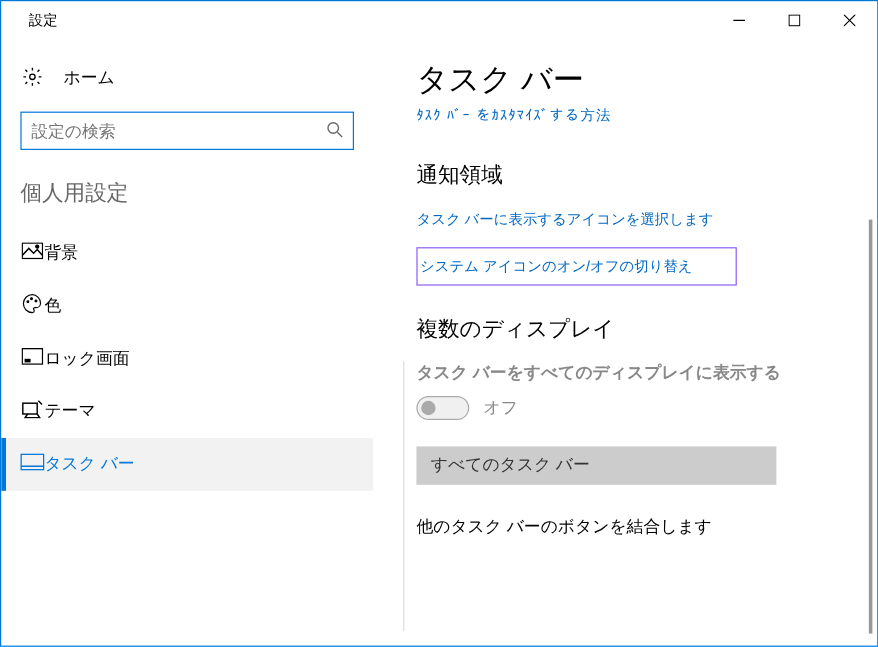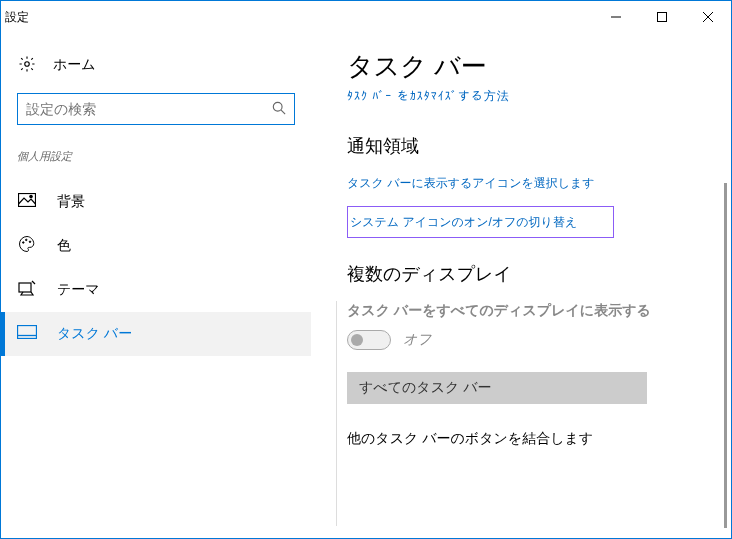--- a/index.html
+++ b/index.html
@@ -11,21 +11,21 @@
       width: 732px;
       height: 539px;
       overflow: hidden;
       border: 1px solid #0078d7;
       position: relative;
     }
     .titlebar {
       height: 32px;
       display: flex;
       align-items: center;
-      padding-left: 4px;
+      padding-left: 23px;
       border-bottom: 0;
     }
     .titlebar-title { font-size: 12px; flex: 1; }
     .win-controls { display: flex; height: 100%; }
     .win-btn { width: 46px; display: flex; align-items: center; justify-content: center; }
     .content { display: flex; height: calc(100% - 32px); }
     .sidebar {
       width: 310px;
       padding: 10px 0 0 0;
       display: flex;
@@ -42,27 +42,26 @@
       border: 1px solid #0078d7;
       display: flex; align-items: center;
       padding: 0 8px;
     }
     .search-input {
       flex: 1; border: none; outline: none;
       font-size: 14px; color: #0369a1; background: transparent;
     }
     .search-icon { color: #666; font-size: 14px; }
     .section-header {
-      font-size: 11px; color: #666;
+      font-size: 18px; color: #666;
       padding: 6px 16px 16px 16px;
-      font-style: italic;
     }
     .nav-item {
       display: flex; align-items: center;
-      height: 44px; padding-left: 16px; gap: 20px;
+      height: 44px; padding-left: 16px; 
       position: relative;
     }
     .nav-item .icon { width: 20px; text-align: center; font-size: 16px; }
     .nav-item.active { color: #0078d7; background: #f2f2f2; }
     .nav-item.active::before {
       content: ""; position: absolute; left: 0; top: 0; bottom: 0;
       width: 4px; background: #0078d7;
     }
     .main {
       flex: 1; padding: 16px 24px 0 36px;
@@ -73,21 +72,21 @@
     .cut-link { letter-spacing: 1px; height: 18px; overflow: hidden; margin-bottom: 28px; }
     .subheader { font-size: 18px; font-weight: 500; margin-bottom: 16px; }
     .link-row { margin-bottom: 14px; }
     .highlighted-link {
       border: 1px solid #8b5cf6;
       padding: 6px 36px 6px 2px;
       display: inline-block;
       margin-bottom: 24px;
     }
     .disabled-text { color: #888; font-size: 14px; margin-bottom: 10px; font-weight: bold; }
-    .toggle-row { display: flex; align-items: center; gap: 12px; margin-bottom: 22px; font-style: italic; }
+    .toggle-row { display: flex; align-items: center; gap: 12px; margin-bottom: 22px; }
     .toggle {
       width: 44px; height: 20px; border: 1px solid #aaa; border-radius: 10px;
       position: relative; background: #f0f0f0;
     }
     .toggle::after {
       content: ""; position: absolute; left: 3px; top: 3px;
       width: 12px; height: 12px; border-radius: 50%; background: #aaa;
     }
     .toggle-label { color: #888; }
     .field-label { font-size: 14px; margin-bottom: 8px; }
@@ -170,20 +169,29 @@
             <path d="M12 2a10 10 0 1 0 0 20c1 0 2-.8 2-2 0-.6-.3-1.1-.6-1.5-.3-.4-.4-1 0-1.5.3-.4.9-.5 1.6-.5h1c2.8 0 5-2.2 5-5 0-5-4.5-9.5-9-9.5z"></path>
             <circle cx="7" cy="10" r="1" fill="#000"></circle>
             <circle cx="11" cy="6.5" r="1" fill="#000"></circle>
             <circle cx="16" cy="9" r="1" fill="#000"></circle>
           </svg>
       </span>
       <span>色</span>
     </div>
     <div class="nav-item">
       <span class="icon">
+        <svg width="18" height="14" viewBox="0 0 18 14" fill="none" stroke="#000" stroke-width="1.2">
+            <rect x="0.5" y="0.5" width="17" height="13"></rect>
+            <rect x="2.5" y="9" width="5" height="3" fill="#000" stroke="none"></rect>
+          </svg>
+      </span>
+      <span>ロック画面</span>
+    </div>
+    <div class="nav-item">
+      <span class="icon">
         <svg width="18" height="16" viewBox="0 0 18 16" fill="none" stroke="#000" stroke-width="1.2">
             <rect x="1" y="3" width="12" height="9"></rect>
             <path d="M5 12l-2 3h12l-2-3"></path>
             <line x1="14" y1="1" x2="17" y2="4"></line>
           </svg>
       </span>
       <span>テーマ</span>
     </div>
     <div class="nav-item active">
       <span class="icon">

